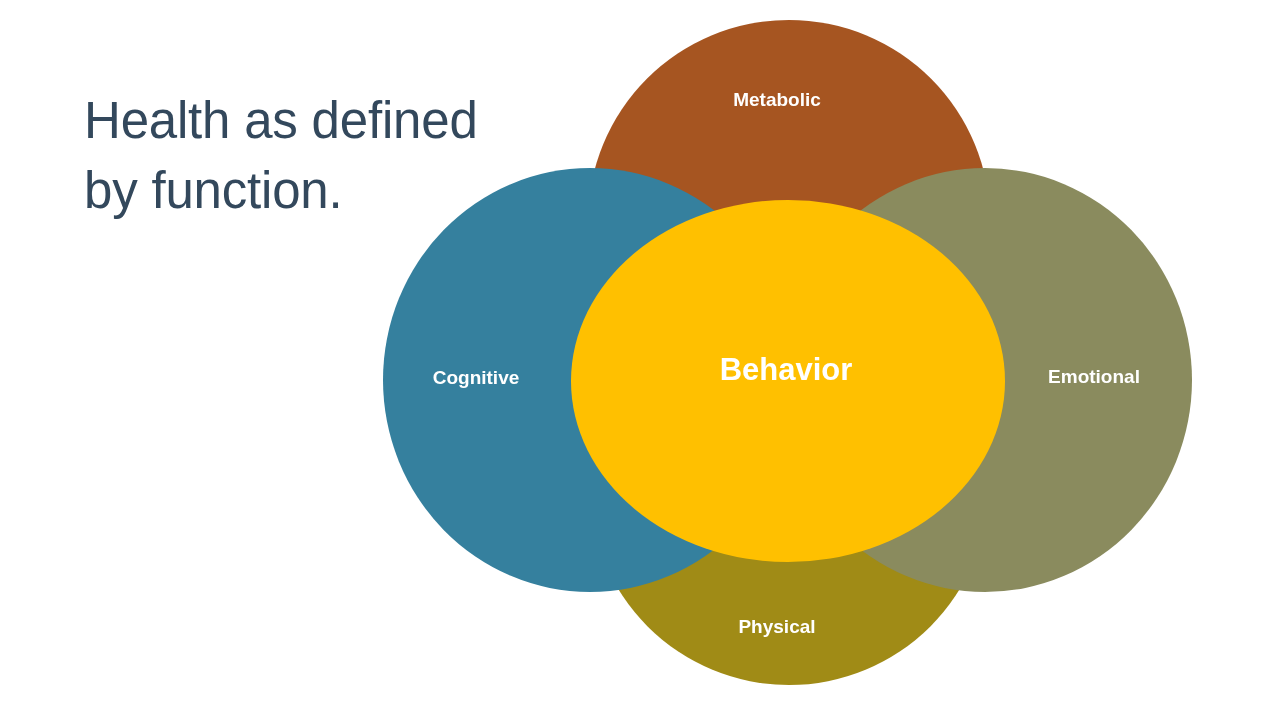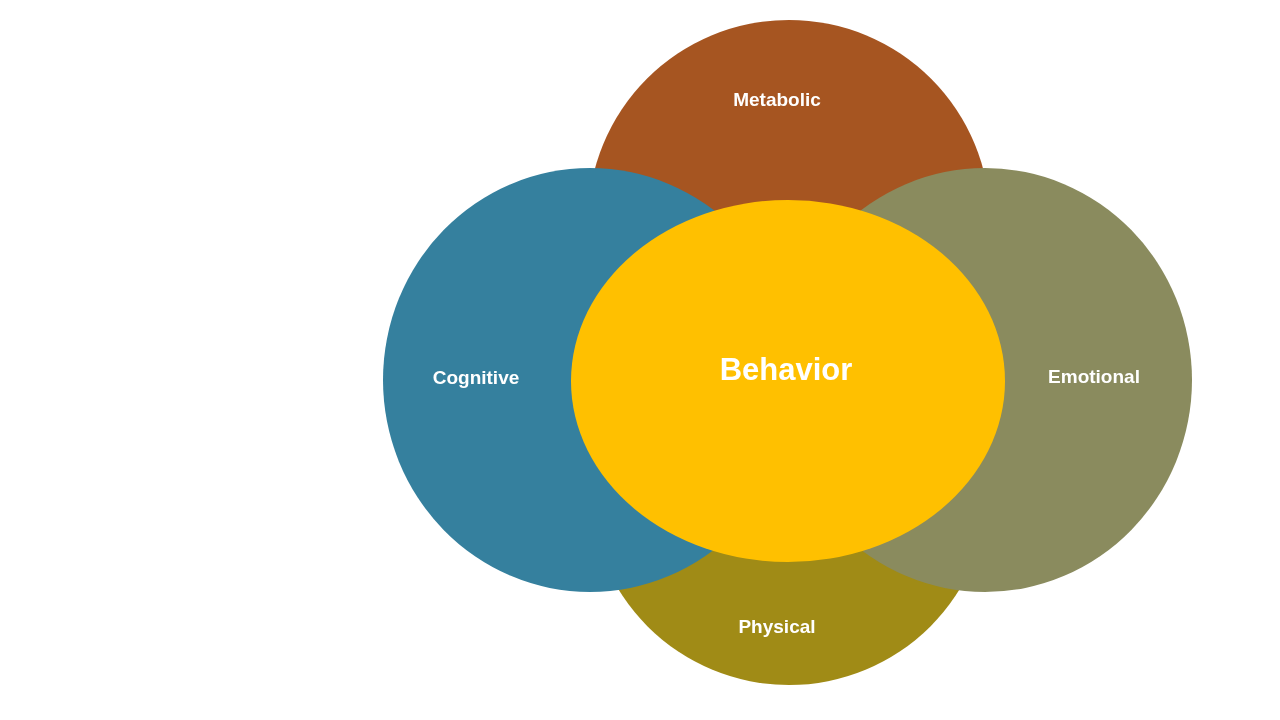--- a/index.html
+++ b/index.html
@@ -52,20 +52,22 @@
     fill: #FFFFFF;
     text-anchor: middle;
     dominant-baseline: middle;
   }
 </style>
 </head>
 <body>
 
 <div id="slide">
 
+  <div id="title-block">Health as defined
+by function.</div>
 
   <svg id="venn-svg" viewBox="0 0 1280 720">
 
     <g>
       <ellipse cy="221" rx="201" ry="201" fill="#A65521" cx="789"></ellipse>
       <ellipse style="display:none" cy="221"></ellipse>
       <text class="lobe-label" y="101" x="777">Metabolic</text>
     </g>
 
     <g>

